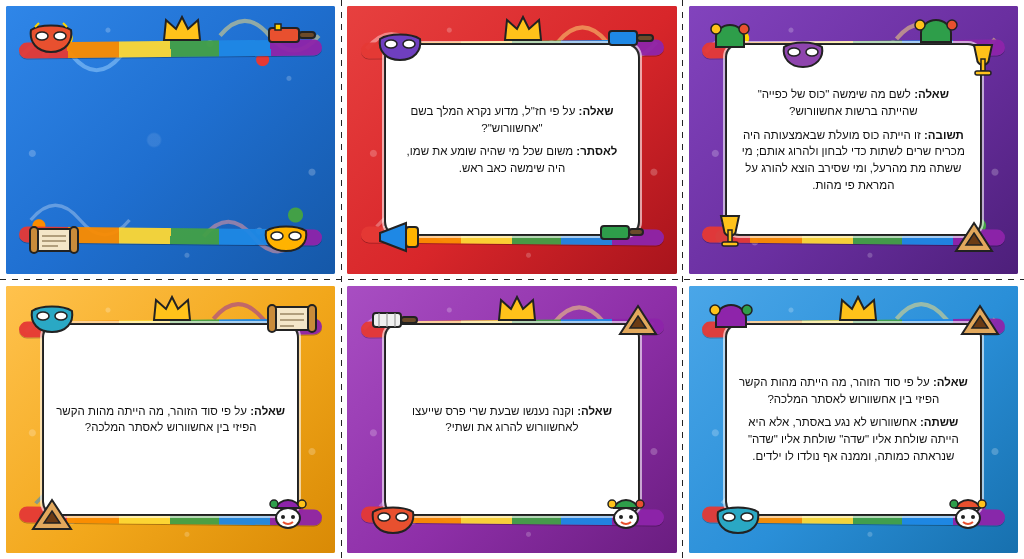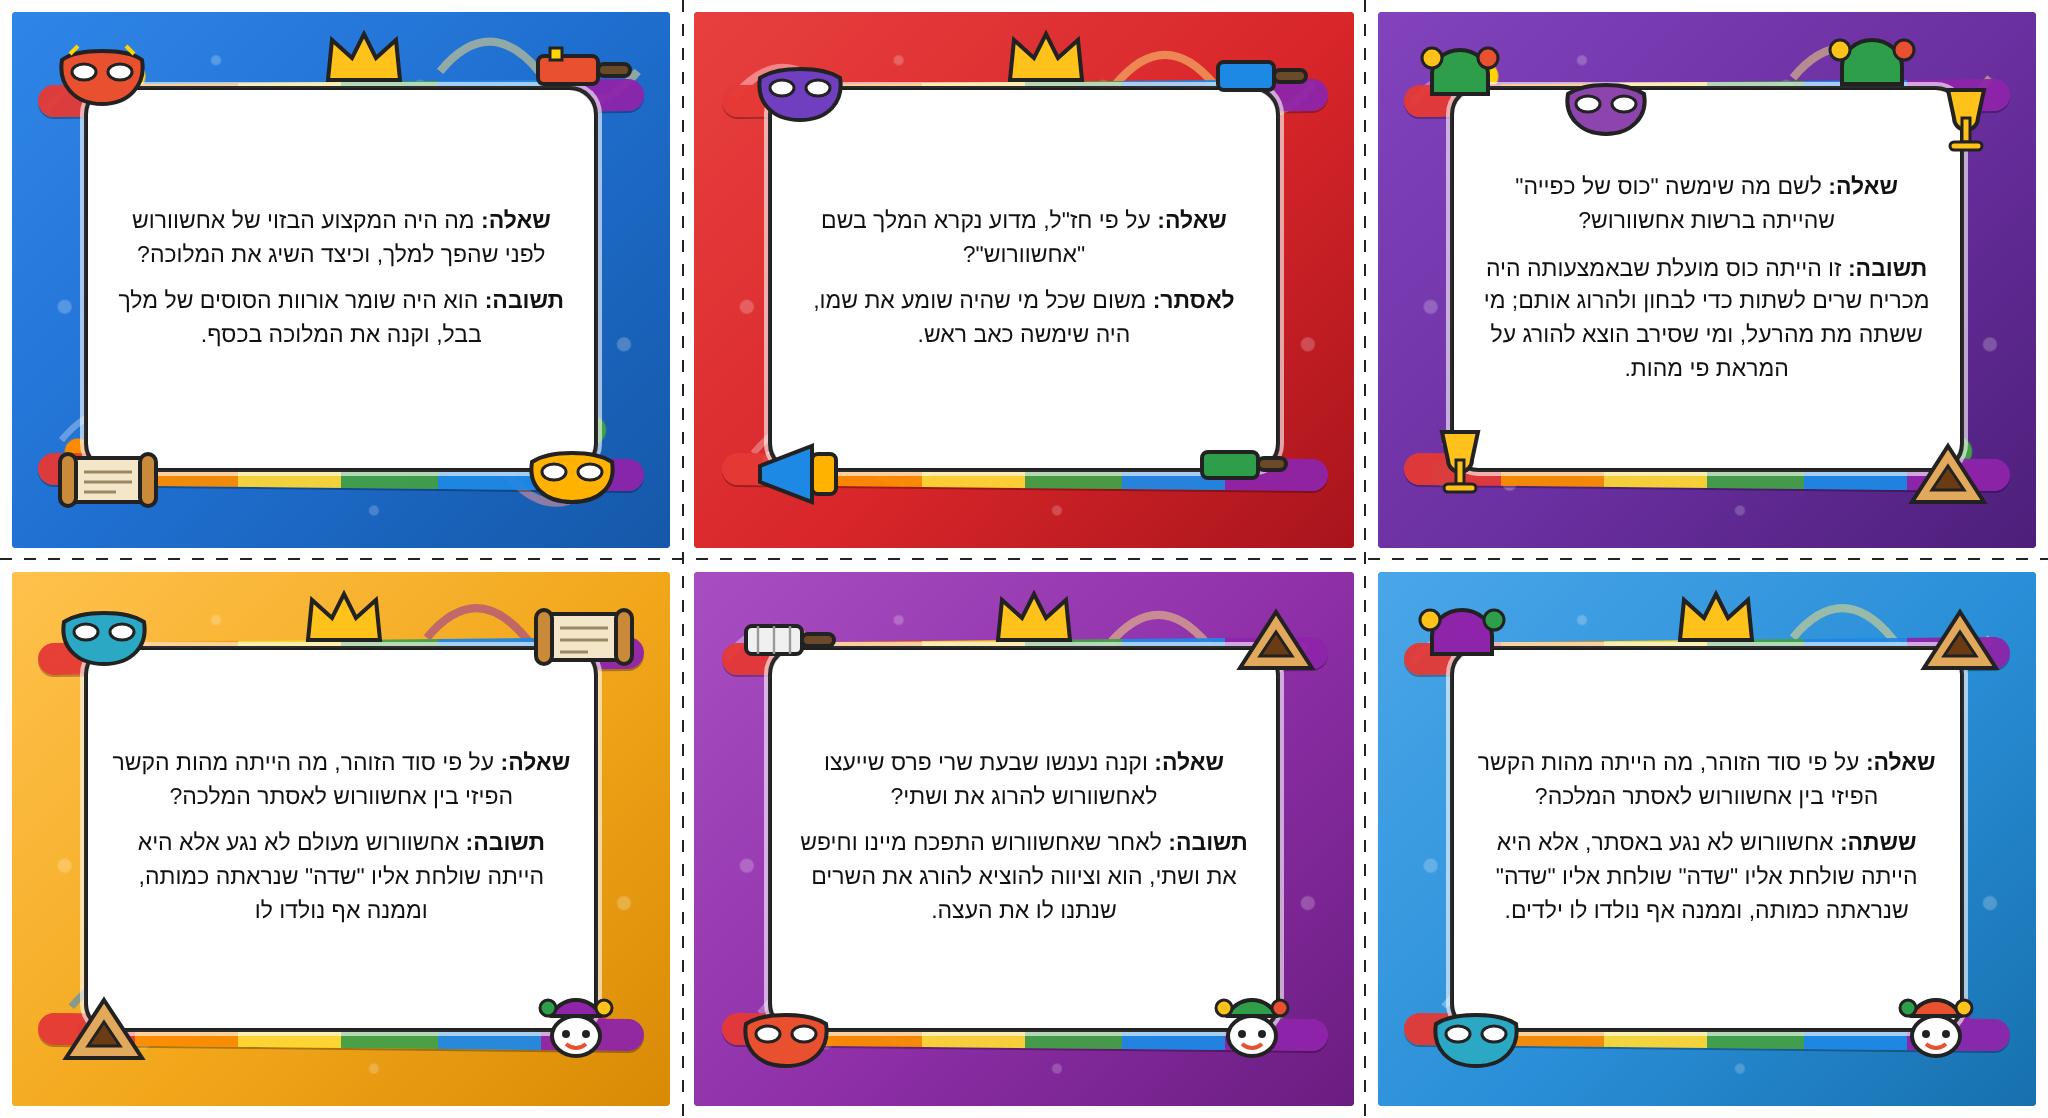--- a/index.html
+++ b/index.html
@@ -161,25 +161,20 @@
           </svg>
       </div>
       <div class="deco" style="right:8%;bottom:7%">
         <svg width="46" height="32" viewBox="0 0 46 32">
             <path d="M3 8c9-6 31-6 40 0 2 12-6 20-20 20S1 20 3 8z" fill="#ffb300" stroke="#222" stroke-width="2"></path>
             <ellipse cx="14" cy="13" rx="6" ry="4" fill="#fff" stroke="#222" stroke-width="1.5"></ellipse>
             <ellipse cx="32" cy="13" rx="6" ry="4" fill="#fff" stroke="#222" stroke-width="1.5"></ellipse>
           </svg>
       </div>
 
-      <div class="frame">
-        <div class="scallop"></div>
-        <p class="txt"><span class="lbl">שאלה:</span><span> מה היה המקצוע הבזוי של אחשוורוש לפני שהפך למלך, וכיצד השיג את המלוכה?</span></p>
-        <p class="txt"><span class="lbl">תשובה:</span><span> הוא היה שומר אורוות הסוסים של מלך בבל, וקנה את המלוכה בכסף.</span></p>
-      </div>
     </div>
   </div>
 
   <div class="cellwrap">
     <div class="card">
       <div class="bg" style="background:#d8262a;
         background-image:
           radial-gradient(circle at 14% 14%, #ffd400 0 7px, transparent 8px),
           radial-gradient(circle at 82% 16%, #1e88e5 0 6px, transparent 7px),
           radial-gradient(circle at 86% 80%, #43a047 0 7px, transparent 8px),
@@ -350,21 +345,20 @@
             <path d="M19 26q5 4 10 0" stroke="#e8502f" stroke-width="2" fill="none"></path>
             <path d="M24 4c6 0 11 4 12 8H12c1-4 6-8 12-8z" fill="#8e24aa" stroke="#222" stroke-width="2"></path>
             <circle cx="10" cy="8" r="4" fill="#2e9e4a" stroke="#222" stroke-width="1.5"></circle>
             <circle cx="38" cy="8" r="4" fill="#ffc21a" stroke="#222" stroke-width="1.5"></circle>
           </svg>
       </div>
 
       <div class="frame">
         <div class="scallop"></div>
         <p class="txt"><span class="lbl">שאלה:</span><span> על פי סוד הזוהר, מה הייתה מהות הקשר הפיזי בין אחשוורוש לאסתר המלכה?</span></p>
-        <p class="txt"><span class="lbl">תשובה:</span><span> אחשוורוש מעולם לא נגע אלא היא הייתה שולחת אליו "שדה" שנראתה כמותה, וממנה אף נולדו לו</span></p>
       </div>
     </div>
   </div>
 
   <div class="cellwrap">
     <div class="card">
       <div class="bg" style="background:#8e2fa8;
         background-image:
           radial-gradient(circle at 15% 13%, #ffd400 0 7px, transparent 8px),
           radial-gradient(circle at 85% 17%, #1e88e5 0 6px, transparent 7px),
@@ -412,21 +406,20 @@
             <path d="M19 26q5 4 10 0" stroke="#e8502f" stroke-width="2" fill="none"></path>
             <path d="M24 4c6 0 11 4 12 8H12c1-4 6-8 12-8z" fill="#2e9e4a" stroke="#222" stroke-width="2"></path>
             <circle cx="10" cy="8" r="4" fill="#ffc21a" stroke="#222" stroke-width="1.5"></circle>
             <circle cx="38" cy="8" r="4" fill="#e8502f" stroke="#222" stroke-width="1.5"></circle>
           </svg>
       </div>
 
       <div class="frame">
         <div class="scallop"></div>
         <p class="txt"><span class="lbl">שאלה:</span><span> וקנה נענשו שבעת שרי פרס שייעצו לאחשוורוש להרוג את ושתי?</span></p>
-        <p class="txt"><span class="lbl">תשובה:</span><span> לאחר שאחשוורוש התפכח מיינו וחיפש את ושתי, הוא וציווה להוציא להורג את השרים שנתנו לו את העצה.</span></p>
       </div>
     </div>
   </div>
 
   <div class="cellwrap">
     <div class="card">
       <div class="bg" style="background:#2a8fd8;
         background-image:
           radial-gradient(circle at 15% 12%, #ffd400 0 7px, transparent 8px),
           radial-gradient(circle at 84% 18%, #e53935 0 6px, transparent 7px),

